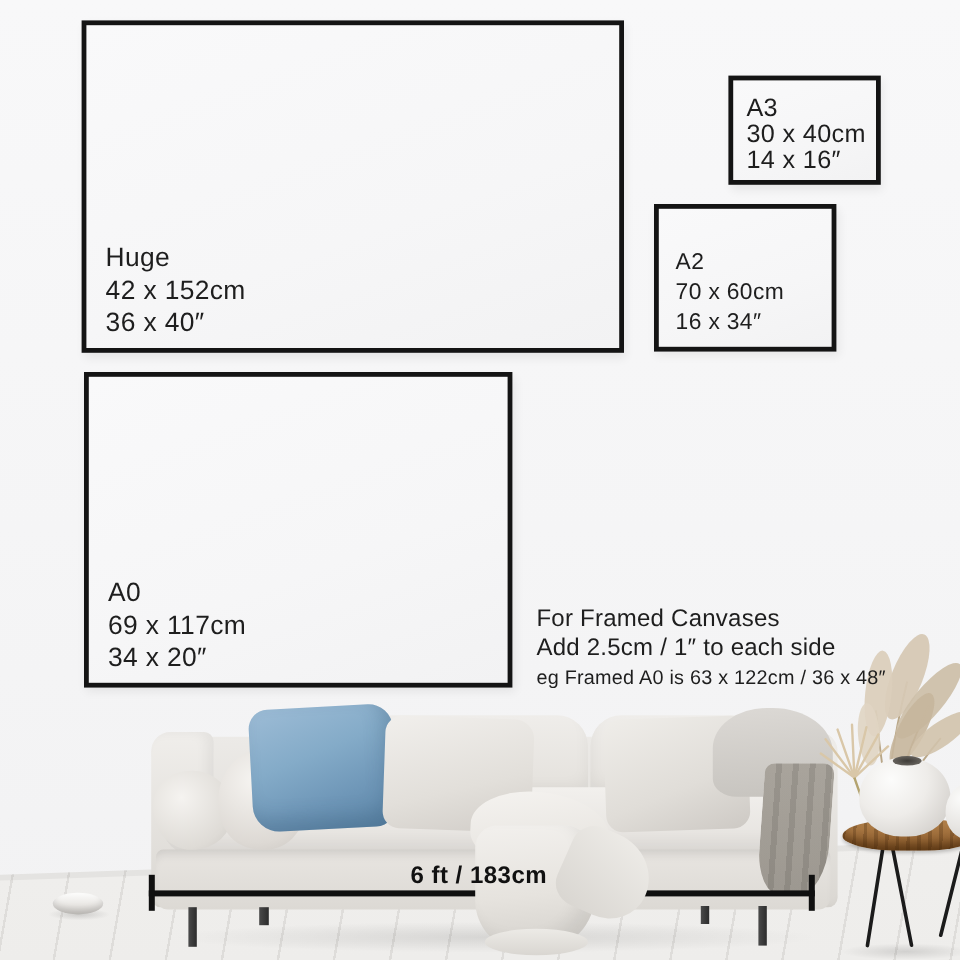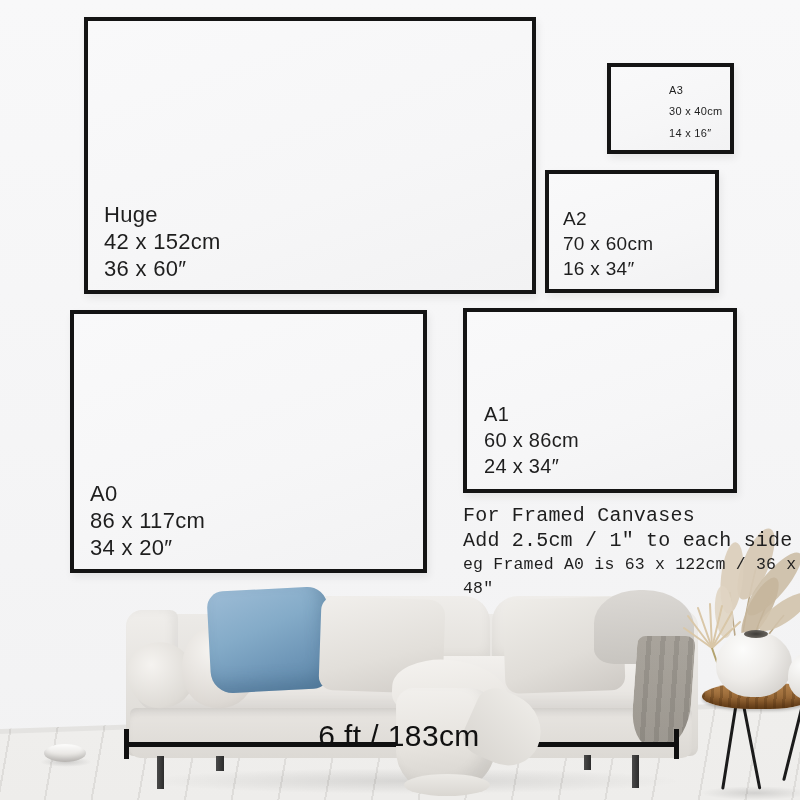--- a/index.html
+++ b/index.html
@@ -17,31 +17,31 @@
       linear-gradient(180deg,#f1f0ee 0%,#f5f4f2 40%,#eeedeb 100%);
   }
   .floor-junction{position:absolute;left:0;top:0;width:800px;height:800px;z-index:1;
     clip-path:polygon(0 729px,800px 701px,800px 706px,0 734px);background:rgba(0,0,0,.045);}
   
   .frame{
     position:absolute;box-sizing:border-box;border:4px solid #141414;
     background:linear-gradient(160deg,#f9f9fa 0%,#f6f6f7 60%,#f2f2f3 100%);
     box-shadow:2px 4px 8px rgba(0,0,0,.07);z-index:2;
   }
-  .frame-huge{left:84px;top:17px;width:452px;height:277px;}
+  .frame-huge{left:68px;top:17px;width:452px;height:277px;}
   .frame-a3{left:607px;top:63px;width:127px;height:91px;}
-  .frame-a2{left:545px;top:170px;width:174px;height:123px;}
+  .frame-a2{left:545px;top:170px;width:152px;height:123px;}
   .frame-a1{left:463px;top:308px;width:274px;height:185px;}
   .frame-a0{left:70px;top:310px;width:357px;height:263px;}
   .frame-label{position:absolute;left:16px;bottom:8px;letter-spacing:.3px;line-height:27px;font-size:22px;}
-  .frame-a3 .frame-label{left:11px;bottom:6px;font-size:11px;line-height:21.5px;margin-left:47px;}
+  .frame-a3 .frame-label{left:11px;bottom:6px;font-size:21px;line-height:21.5px;}
   .frame-a2 .frame-label{left:14px;bottom:8px;font-size:19px;line-height:25px;}
   .frame-a1 .frame-label{left:17px;bottom:10px;font-size:20px;line-height:26px;}
   
-  .note{position:absolute;left:463px;top:504px;z-index:5;letter-spacing:.2px;font-family:Liberation Mono, monospace;}
+  .note{position:absolute;left:447px;top:504px;z-index:5;letter-spacing:.2px;}
   .note .n1{font-size:20px;line-height:24px;}
   .note .n2{font-size:20px;line-height:25px;}
   .note .n3{font-size:16.5px;line-height:24px;}
   
   .sofa-part{position:absolute;z-index:3;}
   .sofa-shadow{left:140px;top:768px;width:545px;height:26px;border-radius:50%;
     background:radial-gradient(ellipse at center, rgba(0,0,0,.10), rgba(0,0,0,0) 70%);z-index:2;}
   .sofa-back{left:128px;top:614px;width:566px;height:110px;border-radius:16px 16px 0 0;
     background:linear-gradient(180deg,#eceae7,#dedbd6);}
   .back-cushion{top:596px;height:70px;border-radius:26px 26px 10px 10px;
@@ -81,21 +81,21 @@
   .throw-right-flap{left:634px;top:636px;width:58px;height:110px;transform:skewX(-4deg);
     border-radius:8px 10px 40% 35%;z-index:3;
     background:repeating-linear-gradient(90deg,#d3d0cb 0 9px,#bfbcb7 9px 14px),linear-gradient(#ccc9c4,#bdbab5);
     background-blend-mode:multiply;}
   
   .measure{position:absolute;background:#101010;z-index:6;}
   .m-line{left:124px;top:742px;width:555px;height:5px;}
   .m-cap{width:5px;height:30px;top:729px;}
   .m-capL{left:124px;} .m-capR{left:674px;}
   .m-label{position:absolute;left:289px;top:719px;width:220px;text-align:center;z-index:8;
-    font-size:30px;font-weight:normal;letter-spacing:.4px;color:#111;}
+    font-size:20px;font-weight:bold;letter-spacing:.4px;color:#111;}
   
   .throw-c1{left:392px;top:660px;width:116px;height:64px;transform:rotate(3deg);z-index:7;
     border-radius:45% 55% 35% 45%;background:linear-gradient(170deg,#f5f3f0,#e3e0db);}
   .throw-c2{left:396px;top:688px;width:100px;height:104px;z-index:7;
     border-radius:18px 26px 46% 40%;
     background:linear-gradient(175deg,#f2f0ed 0%,#e6e3de 55%,#d3d0cb 100%);
     box-shadow:inset -10px -8px 14px rgba(0,0,0,.07);}
   .throw-c3{left:468px;top:694px;width:74px;height:70px;transform:rotate(24deg);z-index:7;
     border-radius:30% 60% 50% 30%;background:linear-gradient(200deg,#efede9,#d8d5d0);}
   .throw-c4{left:404px;top:774px;width:86px;height:22px;z-index:7;border-radius:50%;
@@ -134,52 +134,45 @@
 
 <div id="stage">
 
   <div class="floor"></div>
   <div class="floor-junction"></div>
 
   <div class="frame frame-huge">
     <div class="frame-label">
       <div>Huge</div>
       <div>42 x 152cm</div>
-      <div>36 x 60″</div>
+      <div>36 x 40″</div>
     </div>
   </div>
 
   <div class="frame frame-a3">
     <div class="frame-label">
       <div>A3</div>
       <div>30 x 40cm</div>
       <div>14 x 16″</div>
     </div>
   </div>
 
   <div class="frame frame-a2">
     <div class="frame-label">
       <div>A2</div>
       <div>70 x 60cm</div>
       <div>16 x 34″</div>
     </div>
   </div>
 
-  <div class="frame frame-a1">
-    <div class="frame-label">
-      <div>A1</div>
-      <div>60 x 86cm</div>
-      <div>24 x 34″</div>
-    </div>
-  </div>
 
   <div class="frame frame-a0">
     <div class="frame-label">
       <div>A0</div>
-      <div>86 x 117cm</div>
+      <div>69 x 117cm</div>
       <div>34 x 20″</div>
     </div>
   </div>
 
   <div class="note">
     <div class="n1">For Framed Canvases</div>
     <div class="n2">Add 2.5cm / 1″ to each side</div>
     <div class="n3">eg Framed A0 is 63 x 122cm / 36 x 48″</div>
   </div>
 

